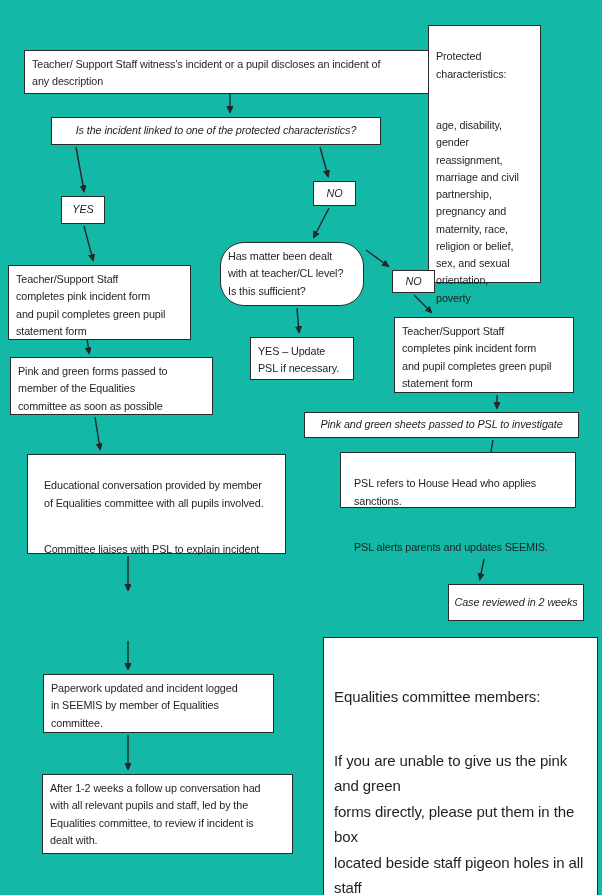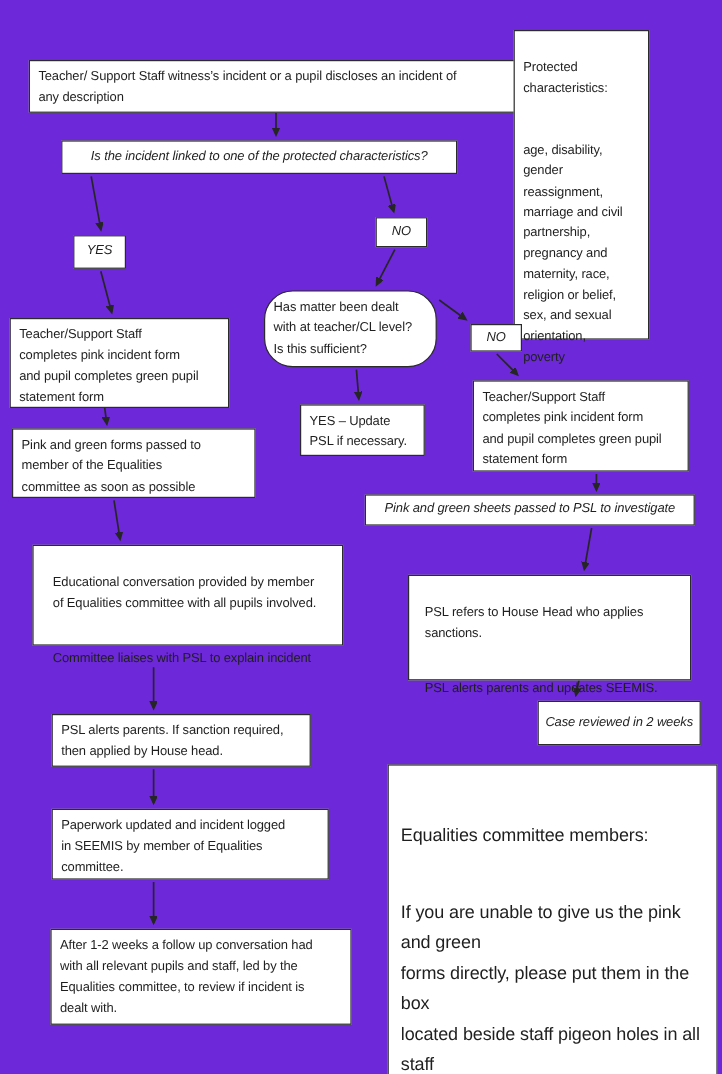--- a/index.html
+++ b/index.html
@@ -1,20 +1,20 @@
 <!DOCTYPE html>
 <html><head>
 <meta charset="utf-8">
 <style>
   html, body { margin: 0; padding: 0; background: #ffffff; }
   .canvas {
     position: relative;
     width: 602px;
     height: 895px;
-    background: #6d28d9;
+    background: #14b8a6;
     font-family: "Liberation Sans", sans-serif;
     color: #1f1f1f;
     overflow: hidden;
   }
   .arrows {
     position: absolute;
     left: 0; top: 0;
     width: 602px; height: 895px;
     pointer-events: none;
   }
@@ -45,22 +45,22 @@
   #b-protected    { left: 428px; top: 25px;  width: 113px; height: 258px; }
   #b-yes1         { left: 61px;  top: 196px; width: 44px;  height: 28px; text-align: right; }
   #b-no1          { left: 313px; top: 181px; width: 43px;  height: 25px; }
   #b-has-matter   { left: 220px; top: 242px; width: 144px; height: 64px; border-radius: 24px; }
   #b-teacher-left { left: 8px;   top: 265px; width: 183px; height: 75px; }
   #b-no2          { left: 392px; top: 270px; width: 43px;  height: 23px; }
   #b-yes-update   { left: 250px; top: 337px; width: 104px; height: 43px; }
   #b-teacher-right{ left: 394px; top: 317px; width: 180px; height: 76px; }
   #b-forms-left   { left: 10px;  top: 357px; width: 203px; height: 58px; }
   #b-sheets-right { left: 304px; top: 412px; width: 275px; height: 26px; }
-  #b-educational  { left: 27px;  top: 454px; width: 259px; height: 84px; padding-left: 16px; }
-  #b-psl-refers   { left: 340px; top: 479px; width: 236px; height: 88px; padding-left: 13px; }
+  #b-educational  { left: 27px;  top: 454px; width: 259px; height: 100px; padding-left: 16px; }
+  #b-psl-refers   { left: 340px; top: 452px; width: 236px; height: 56px; padding-left: 13px; }
   #b-psl-alerts   { left: 43px;  top: 595px; width: 216px; height: 44px; }
   #b-case         { left: 448px; top: 584px; width: 136px; height: 37px; }
   #b-paperwork    { left: 43px;  top: 674px; width: 231px; height: 59px; }
   #b-followup     { left: 42px;  top: 774px; width: 251px; height: 80px; }
   #b-members      { left: 323px; top: 637px; width: 275px; height: 261px;
                     font-size: 15px; line-height: 1.7; padding: 20px 10px; }
   #b-members p { margin: 0 0 13px 0; }
   #b-protected p { margin: 0 0 17px 0; }
   a.email-link { color: #3a3ac8; text-decoration: underline; cursor: pointer; }
   line, path { stroke: #262626; }
@@ -149,22 +149,20 @@
 of Equalities committee with all pupils involved.</p>
     <p>Committee liaises with PSL to explain incident</p>
   </div>
 
   <div class="box" id="b-psl-refers">
     <p>PSL refers to House Head who applies
 sanctions.</p>
     <p>PSL alerts parents and updates SEEMIS.</p>
   </div>
 
-  <div class="box" id="b-psl-alerts">PSL alerts parents. If sanction required,
-then applied by House head.</div>
 
   <div class="box center" id="b-case">Case reviewed in 2 weeks</div>
 
   <div class="box" id="b-paperwork">Paperwork updated and incident logged
 in SEEMIS by member of Equalities
 committee.</div>
 
   <div class="box" id="b-followup">After 1-2 weeks a follow up conversation had
 with all relevant pupils and staff, led by the
 Equalities committee, to review if incident is

